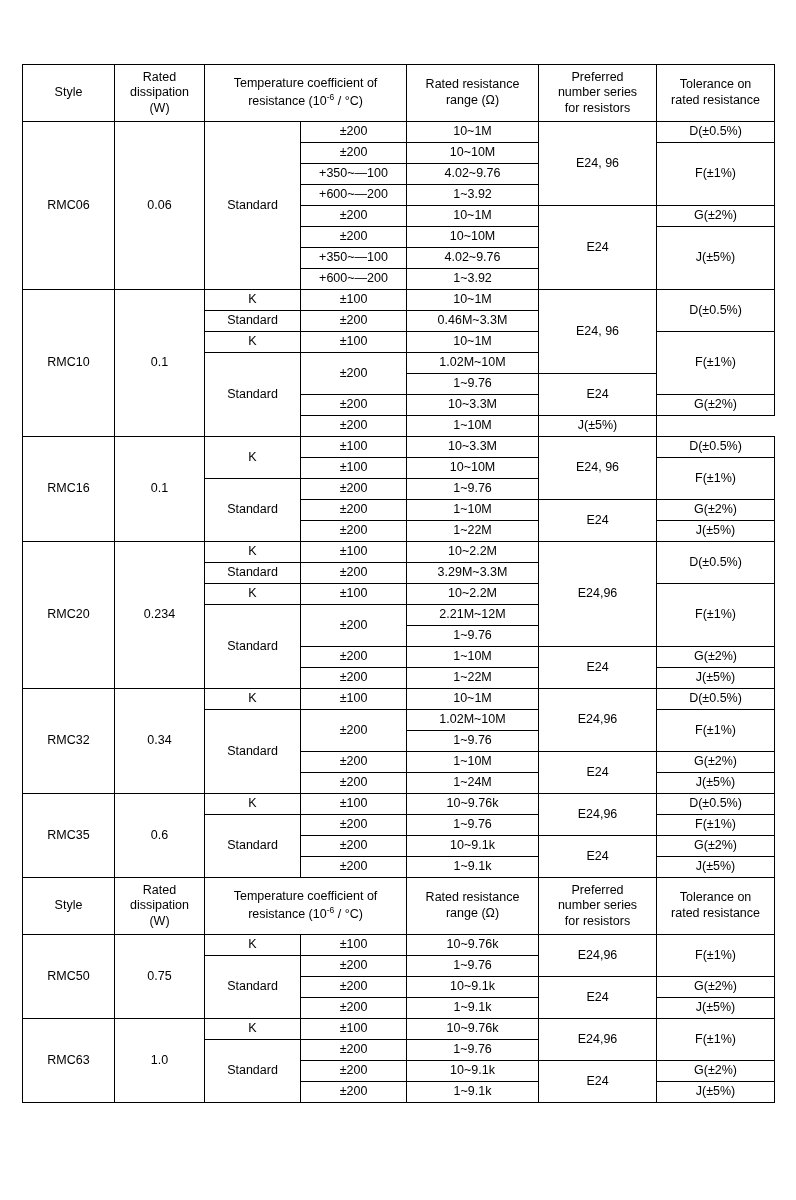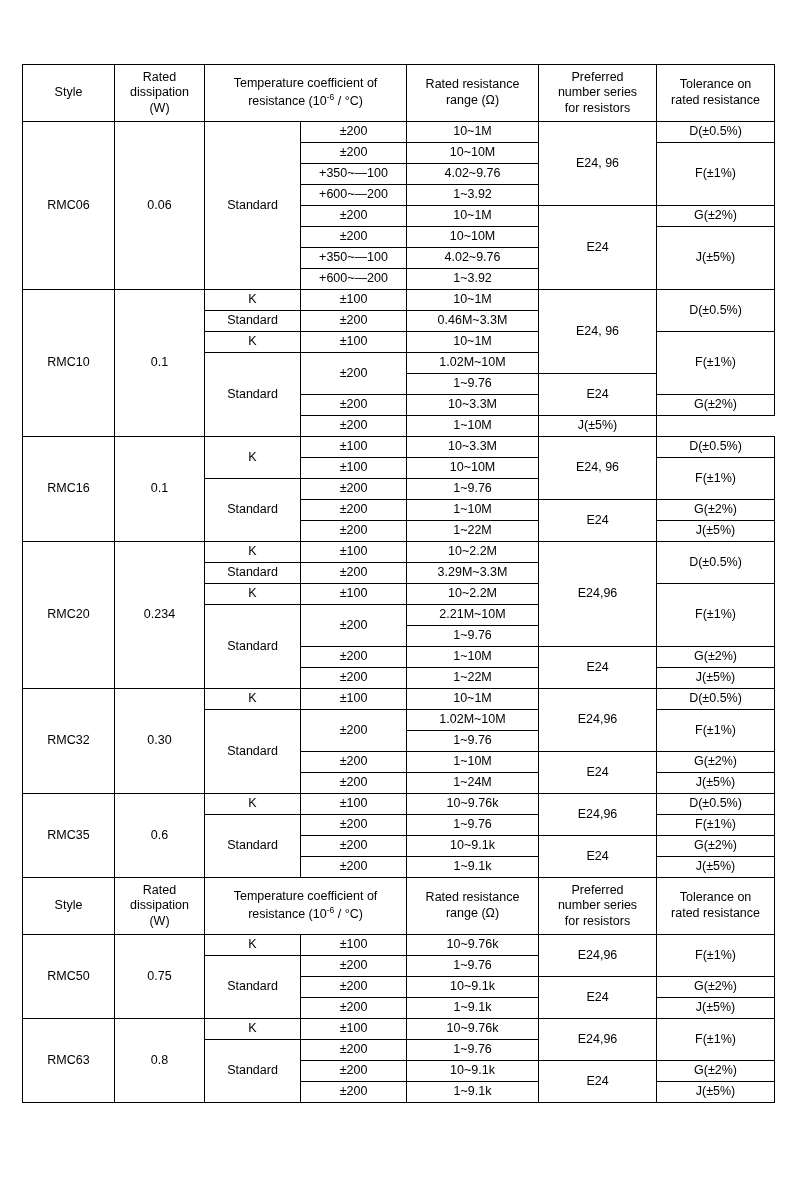--- a/index.html
+++ b/index.html
@@ -207,39 +207,39 @@
         </tr>
         <tr class="r">
           <td>K</td>
           <td class="small">±100</td>
           <td class="small">10~2.2M</td>
           <td rowspan="3" class="small">F(±1%)</td>
         </tr>
         <tr class="r">
           <td rowspan="4">Standard</td>
           <td rowspan="2" class="small">±200</td>
-          <td class="small">2.21M~10M</td>
+          <td class="small">2.21M~12M</td>
         </tr>
         <tr class="r">
           <td class="small">1~9.76</td>
         </tr>
         <tr class="r">
           <td class="small">±200</td>
           <td class="small">1~10M</td>
           <td rowspan="2">E24</td>
           <td class="small">G(±2%)</td>
         </tr>
         <tr class="r">
           <td class="small">±200</td>
           <td class="small">1~22M</td>
           <td class="small">J(±5%)</td>
         </tr>
         <tr class="r">
           <td rowspan="5" class="style-cell">RMC32</td>
-          <td rowspan="5">0.30</td>
+          <td rowspan="5">0.34</td>
           <td>K</td>
           <td class="small">±100</td>
           <td class="small">10~1M</td>
           <td rowspan="3">E24,96</td>
           <td class="small">D(±0.5%)</td>
         </tr>
         <tr class="r">
           <td rowspan="4">Standard</td>
           <td rowspan="2" class="small">±200</td>
           <td class="small">1.02M~10M</td>
@@ -313,21 +313,21 @@
           <td rowspan="2">E24</td>
           <td class="small">G(±2%)</td>
         </tr>
         <tr class="r">
           <td class="small">±200</td>
           <td class="small">1~9.1k</td>
           <td class="small">J(±5%)</td>
         </tr>
         <tr class="r">
           <td rowspan="4" class="style-cell">RMC63</td>
-          <td rowspan="4">0.8</td>
+          <td rowspan="4">1.0</td>
           <td>K</td>
           <td class="small">±100</td>
           <td class="small">10~9.76k</td>
           <td rowspan="2">E24,96</td>
           <td rowspan="2" class="small">F(±1%)</td>
         </tr>
         <tr class="r">
           <td rowspan="3">Standard</td>
           <td class="small">±200</td>
           <td class="small">1~9.76</td>

